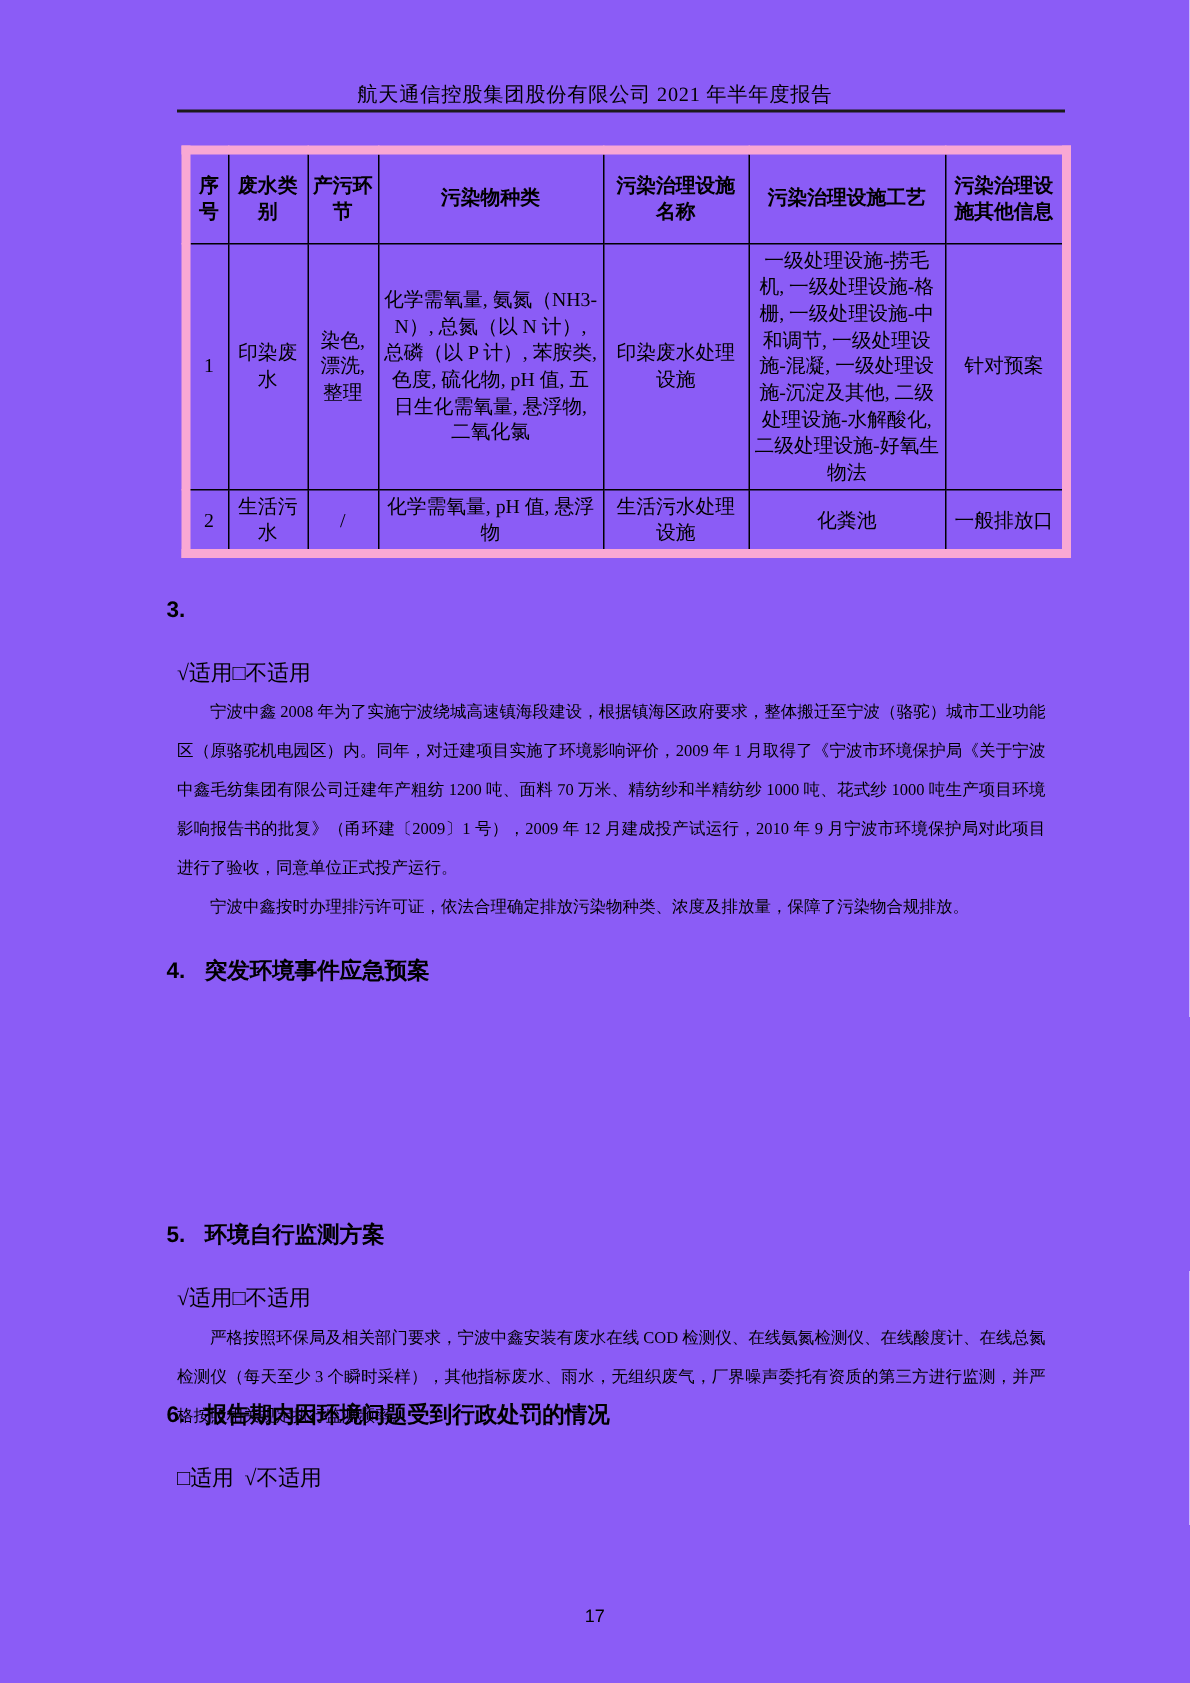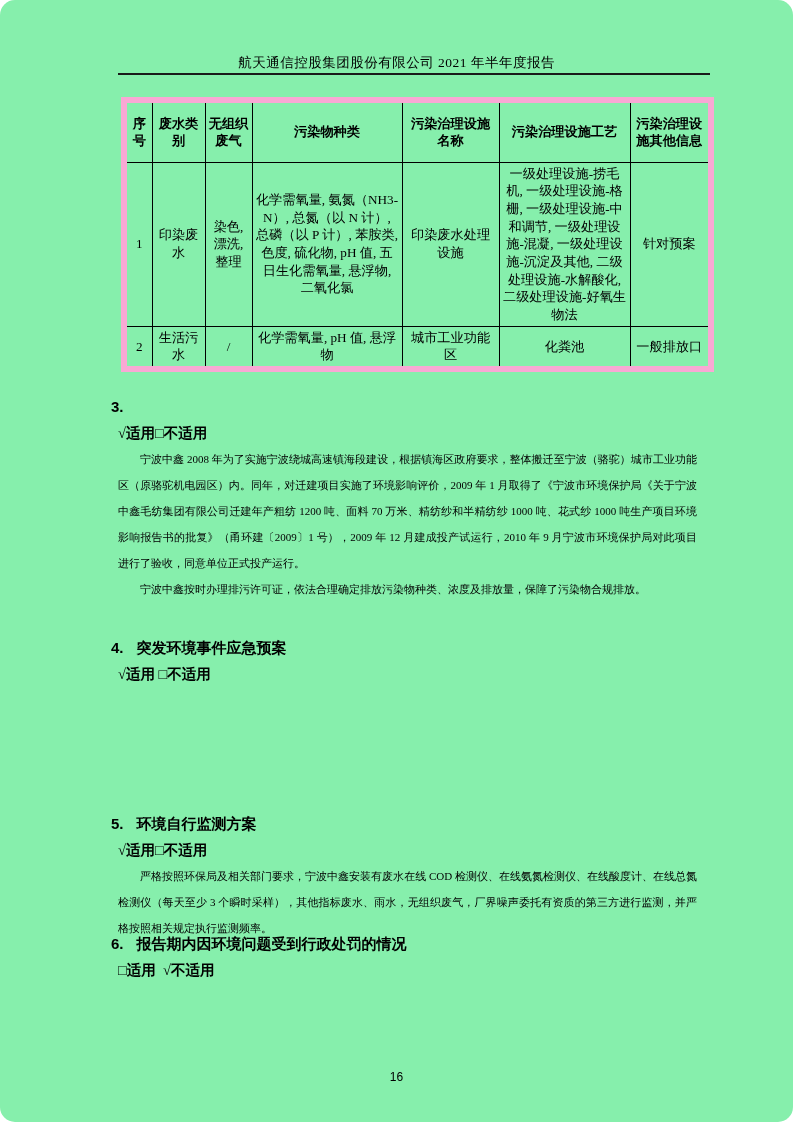--- a/index.html
+++ b/index.html
@@ -5,23 +5,22 @@
   * { margin: 0; padding: 0; box-sizing: border-box; }
   html, body { background: #ffffff; }
   body {
     width: 793px; height: 1122px;
     position: relative;
     font-family: "Liberation Serif", "DejaVu Serif", serif;
     color: #000000;
   }
   .page {
     position: absolute; inset: 0;
-    background: #86efac;
+    background: #8b5cf6;
     overflow: hidden;
-    border-radius: 15px;
   }
 
   
   .doc-header {
     position: absolute; top: 54px; left: 0; right: 0;
     text-align: center;
     font-size: 13.5px;
     letter-spacing: 0.5px;
   }
   .header-rule {
@@ -66,26 +65,25 @@
   .sec-heading {
     font-family: "Liberation Sans", "DejaVu Sans", sans-serif;
     font-weight: bold;
     font-size: 15px;
     line-height: 21px;
     display: flex;
   }
   .sec-num { margin-right: 13px; }
 
   .applicability {
-    margin-top: 4px;
+    margin-top: 20px;
     margin-left: 7px;
     font-size: 14.5px;
     line-height: 25px;
     white-space: pre-wrap;
-    font-weight: bold;
   }
   .sec-body { margin-left: 7px; width: 579px; }
   .sec-body p {
     font-size: 11px;
     line-height: 26px;
     text-align: justify;
     text-indent: 2em;
   }
 
   
@@ -111,21 +109,21 @@
         <col style="width:47px">
       <col style="width:150px">
         <col style="width:97px">
         <col style="width:131px">
       <col style="width:81px">
     </colgroup>
     <thead>
       <tr>
         <th>序号</th>
         <th>废水类别</th>
-        <th>无组织废气</th>
+        <th>产污环节</th>
         <th>污染物种类</th>
         <th>污染治理设施名称</th>
         <th>污染治理设施工艺</th>
         <th>污染治理设施其他信息</th>
       </tr>
     </thead>
     <tbody>
       <tr class="row-1">
         <td>1</td>
         <td>印染废水</td>
@@ -133,21 +131,21 @@
         <td>化学需氧量, 氨氮（NH3-N）, 总氮（以 N 计）, 总磷（以 P 计）, 苯胺类, 色度, 硫化物, pH 值, 五日生化需氧量, 悬浮物, 二氧化氯</td>
         <td>印染废水处理设施</td>
         <td>一级处理设施-捞毛机, 一级处理设施-格栅, 一级处理设施-中和调节, 一级处理设施-混凝, 一级处理设施-沉淀及其他, 二级处理设施-水解酸化, 二级处理设施-好氧生物法</td>
         <td>针对预案</td>
       </tr>
       <tr class="row-2">
         <td>2</td>
         <td>生活污水</td>
         <td>/</td>
         <td>化学需氧量, pH 值, 悬浮物</td>
-        <td>城市工业功能区</td>
+        <td>生活污水处理设施</td>
         <td>化粪池</td>
         <td>一般排放口</td>
       </tr>
     </tbody>
   </table>
 
   <div class="section sec-3">
     <div class="sec-heading">
       <span class="sec-num">3.</span>
     </div>
@@ -156,21 +154,20 @@
       <p>宁波中鑫 2008 年为了实施宁波绕城高速镇海段建设，根据镇海区政府要求，整体搬迁至宁波（骆驼）城市工业功能区（原骆驼机电园区）内。同年，对迁建项目实施了环境影响评价，2009 年 1 月取得了《宁波市环境保护局《关于宁波中鑫毛纺集团有限公司迁建年产粗纺 1200 吨、面料 70 万米、精纺纱和半精纺纱 1000 吨、花式纱 1000 吨生产项目环境影响报告书的批复》（甬环建〔2009〕1 号），2009 年 12 月建成投产试运行，2010 年 9 月宁波市环境保护局对此项目进行了验收，同意单位正式投产运行。</p>
       <p>宁波中鑫按时办理排污许可证，依法合理确定排放污染物种类、浓度及排放量，保障了污染物合规排放。</p>
     </div>
   </div>
 
   <div class="section sec-4">
     <div class="sec-heading">
       <span class="sec-num">4.</span>
       <span>突发环境事件应急预案</span>
     </div>
-    <div class="applicability">√适用 □不适用</div>
   </div>
 
   <div class="section sec-5">
     <div class="sec-heading">
       <span class="sec-num">5.</span>
       <span>环境自行监测方案</span>
     </div>
     <div class="applicability">√适用□不适用</div>
     <div class="sec-body">
       <p>严格按照环保局及相关部门要求，宁波中鑫安装有废水在线 COD 检测仪、在线氨氮检测仪、在线酸度计、在线总氮检测仪（每天至少 3 个瞬时采样），其他指标废水、雨水，无组织废气，厂界噪声委托有资质的第三方进行监测，并严格按照相关规定执行监测频率。</p>
@@ -178,15 +175,15 @@
   </div>
 
   <div class="section sec-6">
     <div class="sec-heading">
       <span class="sec-num">6.</span>
       <span>报告期内因环境问题受到行政处罚的情况</span>
     </div>
     <div class="applicability">□适用  √不适用</div>
   </div>
 
-  <div class="page-number">16</div>
+  <div class="page-number">17</div>
 
 </div>
 
 </body></html>

